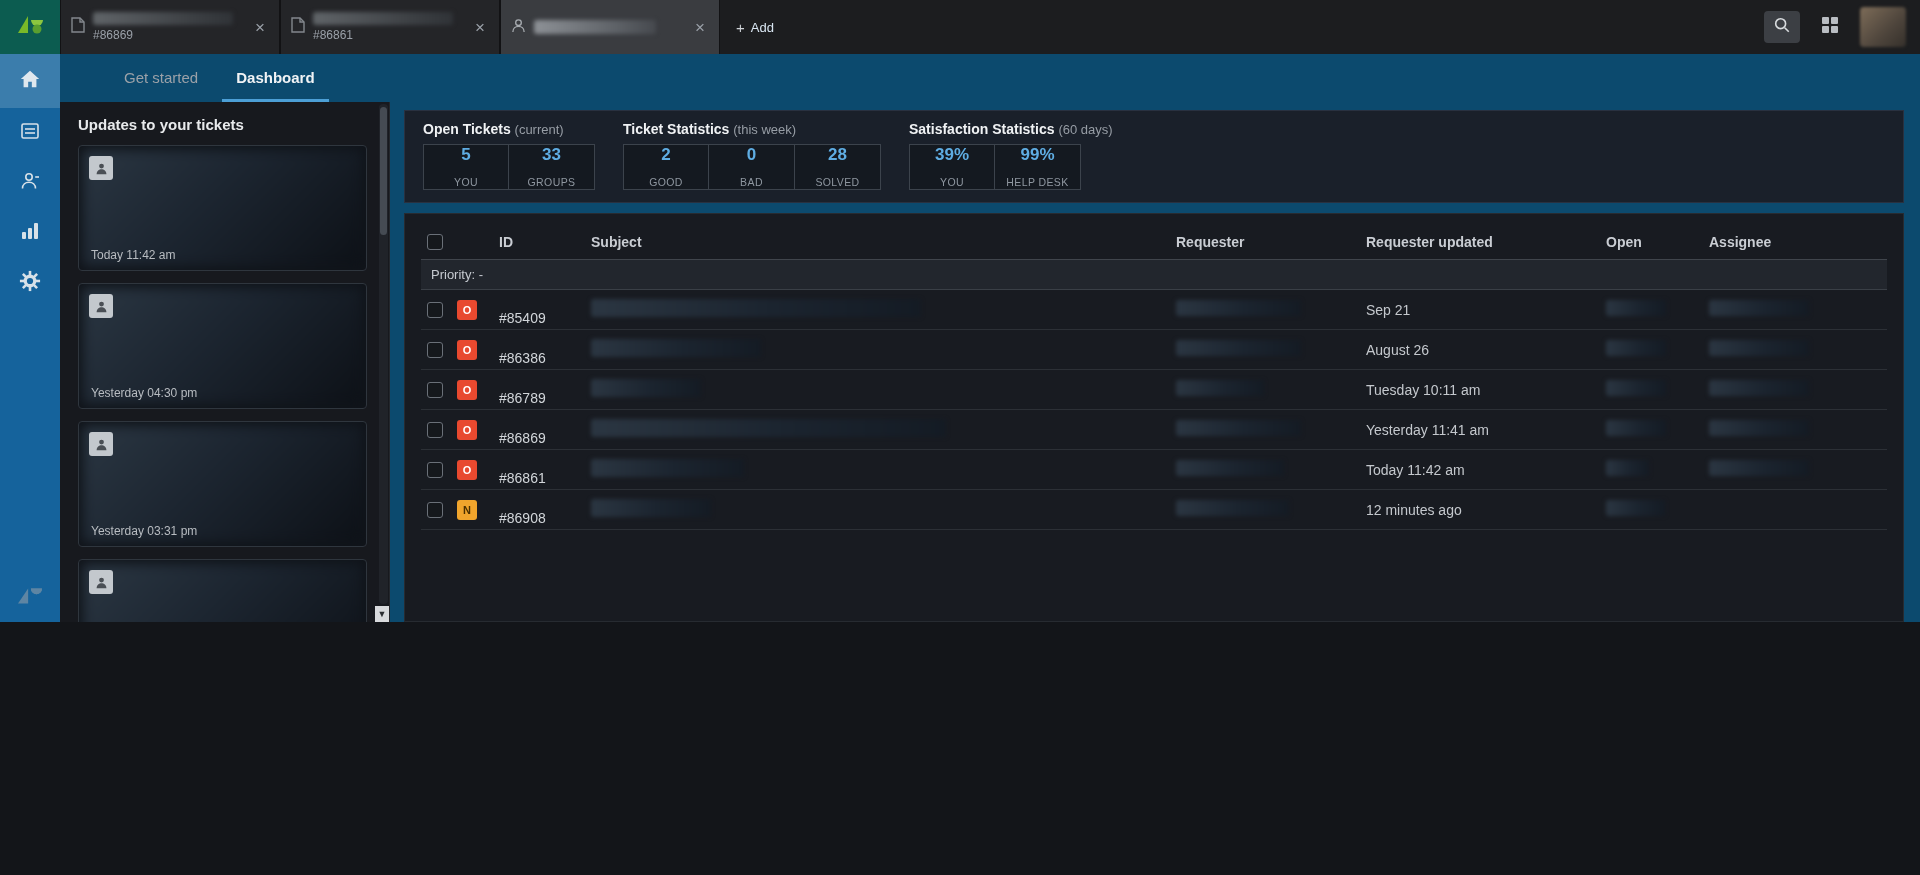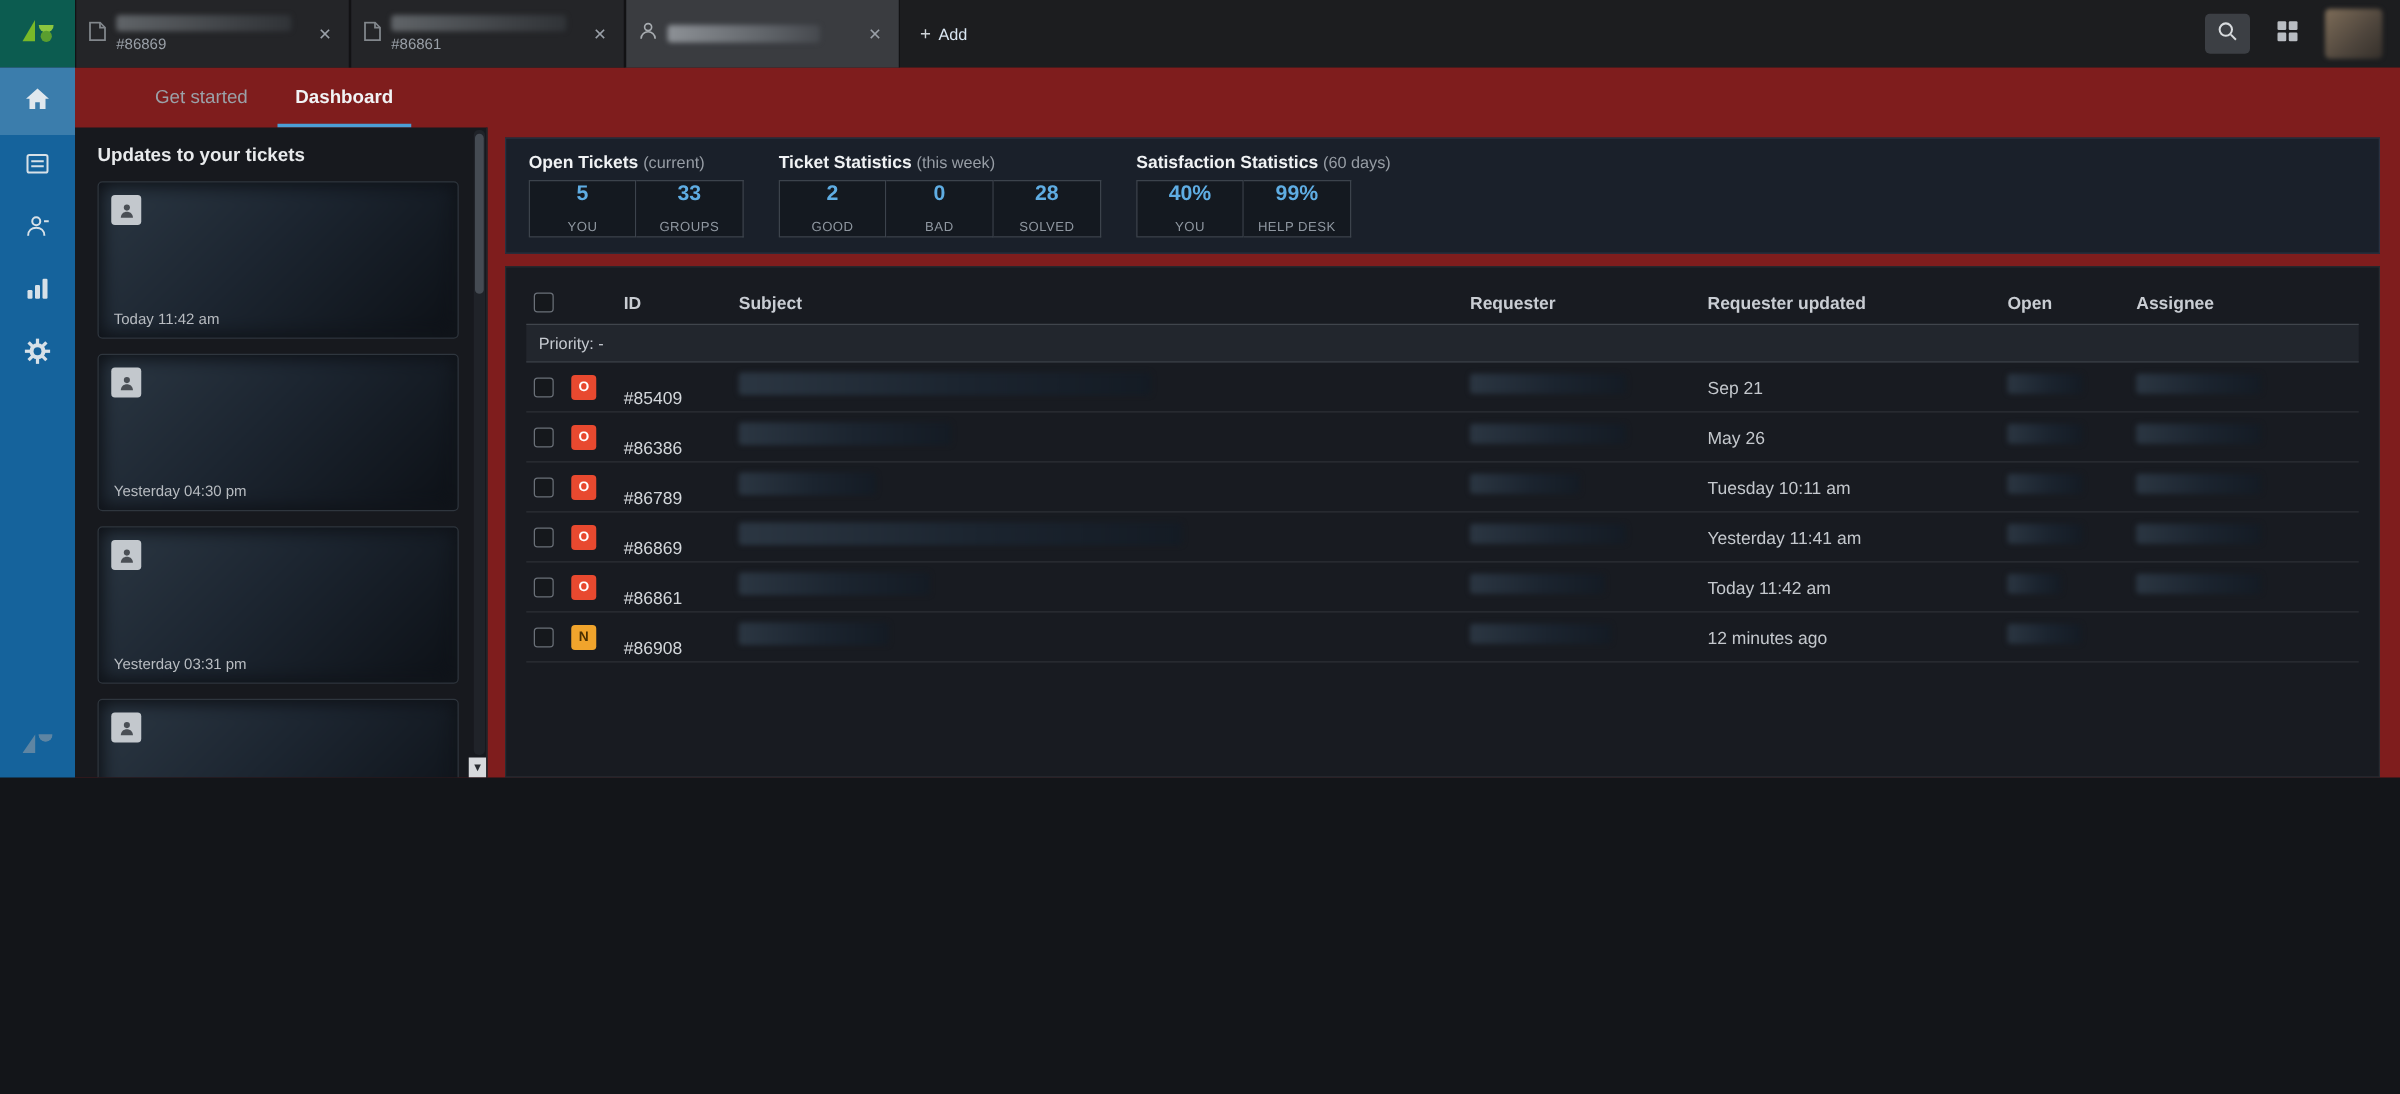--- a/index.html
+++ b/index.html
@@ -31,21 +31,21 @@
   .avatar { width:46px; height:40px; border-radius:4px; filter:blur(1.5px); cursor:pointer;
             background:linear-gradient(135deg,#7d6c58,#4e453c 60%,#35302b); }
 
   
   .bodyrow { flex:1; display:flex; min-height:0; }
   .sidebar { width:60px; background:#15639c; display:flex; flex-direction:column; align-items:center; flex:0 0 60px; }
   .sb-item { width:60px; height:50px; display:flex; align-items:center; justify-content:center; cursor:pointer; opacity:.92; }
   .sb-item.active { background:rgba(255,255,255,.18); height:54px; }
   .sb-logo { margin-top:auto; margin-bottom:14px; opacity:.55; }
 
-  .content { flex:1; display:flex; flex-direction:column; min-width:0; background:#7f1d1d; }
+  .content { flex:1; display:flex; flex-direction:column; min-width:0; background:#0c4a6e; }
 
   
   .subnav { height:48px; flex:0 0 48px; display:flex; align-items:flex-end; padding-left:50px; gap:10px; }
   .snav-tab { padding:0 14px 13px; font-size:15px; color:#9ba1a8; border-bottom:3px solid transparent; cursor:pointer; }
   .snav-tab.active { color:#f1f3f5; border-bottom-color:#4c9fd6; font-weight:bold; }
 
   
   .main { flex:1; display:flex; min-height:0; }
 
   
@@ -373,21 +373,21 @@
               </div>
             </div>
 
             <div class="sgroup">
               <div class="sg-head">
                 <span class="sg-title">Satisfaction Statistics</span>
                 <span class="sg-qual">(60 days)</span>
               </div>
               <div class="boxes">
                 <div class="sbox">
-                  <div class="sval">40%</div>
+                  <div class="sval">39%</div>
                   <div class="slab">YOU</div>
                 </div>
                 <div class="sbox">
                   <div class="sval">99%</div>
                   <div class="slab">HELP DESK</div>
                 </div>
               </div>
             </div>
 
           </div>
@@ -429,21 +429,21 @@
               <div class="trow drow">
                 <span class="cbcell">
                     <span class="cb"></span>
                   </span>
                 <span>
                     <span class="badge o">O</span>
                   </span>
                 <span class="idcell">#86386</span>
                 <span><span class="redact rsub" style="display:inline-block;width:170px;"></span></span>
                 <span><span class="redact rrow" style="display:inline-block;width:125px;"></span></span>
-                <span class="upd">May 26</span>
+                <span class="upd">August 26</span>
                 <span><span class="redact rrow" style="display:inline-block;width:60px;"></span></span>
                 <span><span class="redact rrow" style="display:inline-block;width:100px;"></span></span>
               </div>
 
               <div class="trow drow">
                 <span class="cbcell">
                     <span class="cb"></span>
                   </span>
                 <span>
                     <span class="badge o">O</span>

